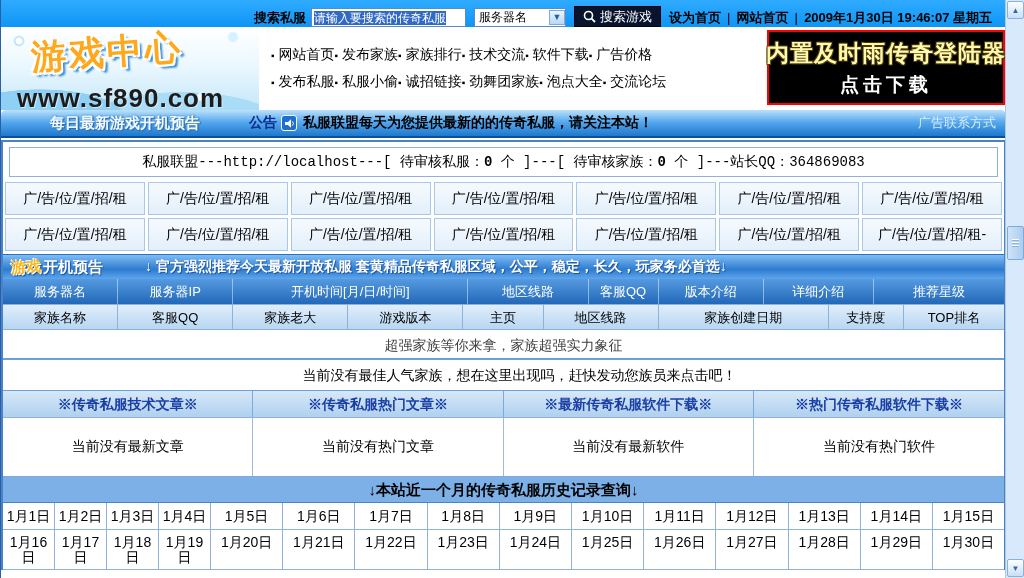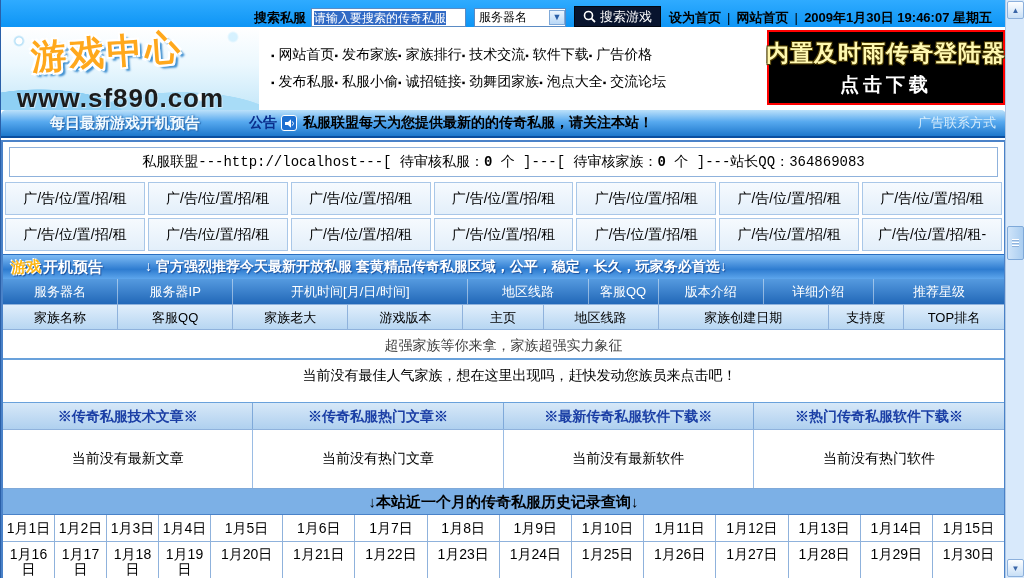--- a/index.html
+++ b/index.html
@@ -75,21 +75,21 @@
   .t1c:nth-child(1){width:11.5%}.t1c:nth-child(2){width:11.5%}.t1c:nth-child(3){width:23.5%}.t1c:nth-child(4){width:12%}
   .t1c:nth-child(5){width:7%}.t1c:nth-child(6){width:10.5%}.t1c:nth-child(7){width:11%}.t1c:nth-child(8){width:13%}
 
   .thead2 { display:flex; height:25px; background:linear-gradient(180deg,#E0EEFB,#B7D6F2); border-top:1px solid #8FB2DC; }
   .thead2 span { color:#000; font-size:13px; text-align:center; line-height:25px; border-right:1px solid #8FB2DC; }
   .thead2 span:last-child { border-right:none; }
   .t2c:nth-child(1){width:11.5%}.t2c:nth-child(2){width:11.5%}.t2c:nth-child(3){width:11.5%}.t2c:nth-child(4){width:11.5%}
   .t2c:nth-child(5){width:8%}.t2c:nth-child(6){width:11.5%}.t2c:nth-child(7){width:17%}.t2c:nth-child(8){width:7.5%}.t2c:nth-child(9){width:10%}
 
   .promo-row { height:31px; line-height:31px; text-align:center; background:#fff; color:#404040; font-size:14px; border-top:1px solid #8FB2DC; border-bottom:2px solid #69A1DB; }
-  .empty-row { height:43px; line-height:31px; text-align:center; background:#fff; color:#000; font-size:14px; border-bottom:1px solid #69A1DB;padding-left:32px; }
+  .empty-row { height:31px; line-height:31px; text-align:center; background:#fff; color:#000; font-size:14px; border-bottom:1px solid #69A1DB;padding-left:32px; }
 
   .sec-hd { display:flex; height:27px; background:linear-gradient(180deg,#D7E8F8,#AFD0EF); border-bottom:1px solid #8FB2DC; }
   .sec-hd span { width:25%; text-align:center; line-height:27px; font-size:14px; font-weight:bold; color:#1B3FA5; border-right:1px solid #7FA9D9; }
   .sec-hd span:last-child { border-right:none; }
   .sec-bd { display:flex; height:59px; background:#fff; border-bottom:1px solid #7FA9D9; }
   .sec-bd span { width:25%; display:flex; align-items:center; justify-content:center; font-size:14px; color:#000; border-right:1px solid #9ABCE4; }
   .sec-bd span:last-child { border-right:none; }
 
   .history-bar { height:26px; line-height:26px; text-align:center; background:#7CB0E6; color:#000; font-weight:bold; font-size:15px; border-bottom:1px solid #4A82C8; }
 

